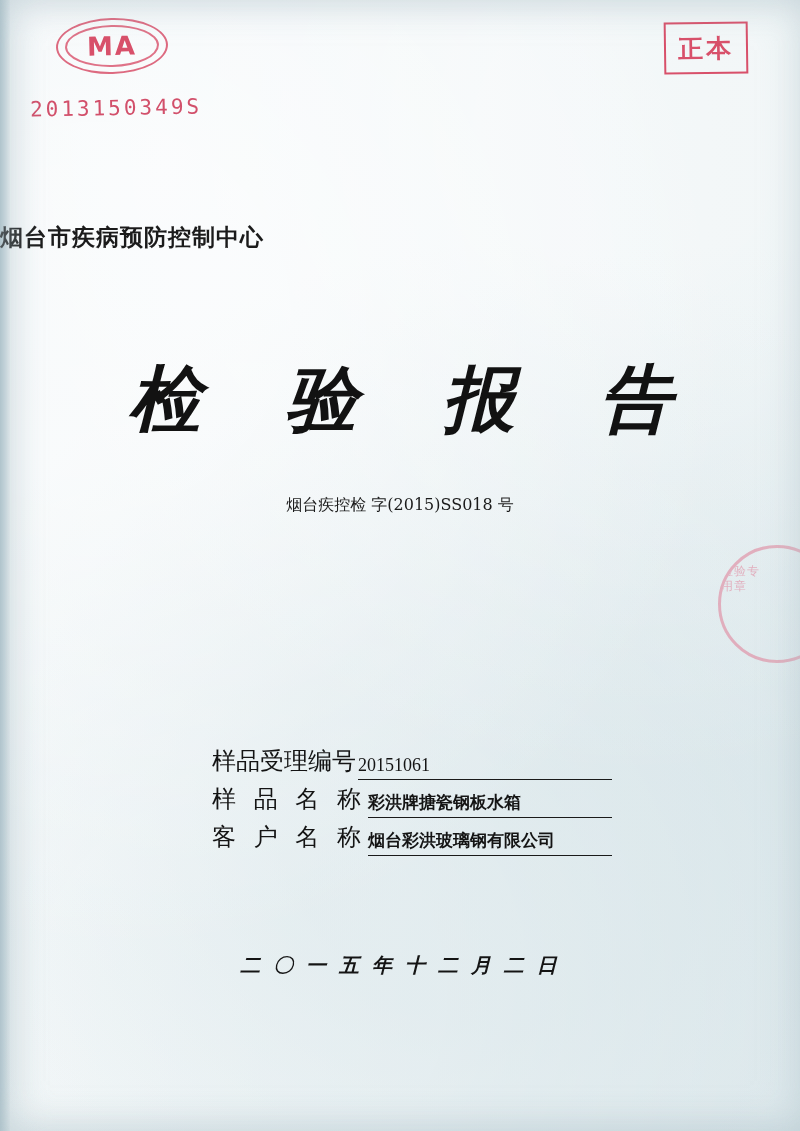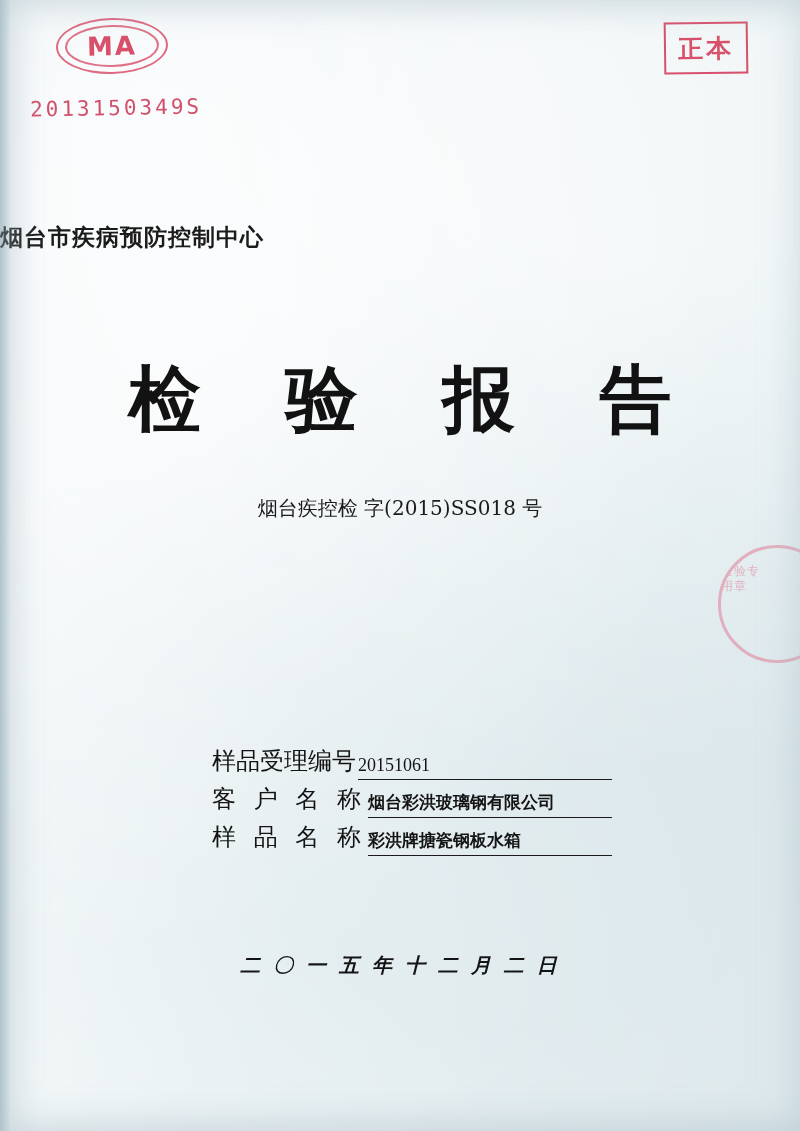--- a/index.html
+++ b/index.html
@@ -156,29 +156,30 @@
     top: 352px;
     left: 0;
     width: 100%;
     text-align: center;
     font-family: "DejaVu Sans", sans-serif;
     font-weight: bold;
     font-size: 72px;
     letter-spacing: 30px;
     text-indent: 30px;
     color: #121212;
+    font-style: italic;
   }
   .report-no {
     position: absolute;
     top: 495px;
     left: 0;
     width: 100%;
     text-align: center;
     font-family: "DejaVu Serif", serif;
-    font-size: 20px;
+    font-size: 16px;
     color: #1b1b1b;
   }
 
   
   .fields {
     position: absolute;
     left: 212px;
     top: 742px;
     width: 400px;
   }
@@ -259,27 +260,27 @@
   <div class="report-no">烟台疾控检 字(2015)SS018 号</div>
 
   <div class="fields">
 
     <div class="field-row">
       <div class="field-label">样品受理编号</div>
       <div class="field-value serif-num">20151061</div>
     </div>
 
     <div class="field-row">
+      <div class="field-label spaced">样 品 名 称</div>
+      <div class="field-value">彩洪牌搪瓷钢板水箱</div>
+    </div>
+
+    <div class="field-row">
       <div class="field-label spaced">客 户 名 称</div>
       <div class="field-value">烟台彩洪玻璃钢有限公司</div>
     </div>
 
-    <div class="field-row">
-      <div class="field-label spaced">样 品 名 称</div>
-      <div class="field-value">彩洪牌搪瓷钢板水箱</div>
-    </div>
-
   </div>
 
   <div class="doc-date">二 〇 一 五 年 十 二 月 二 日</div>
 
   <div class="edge-shade"></div>
 </div>
 
 </body></html>

